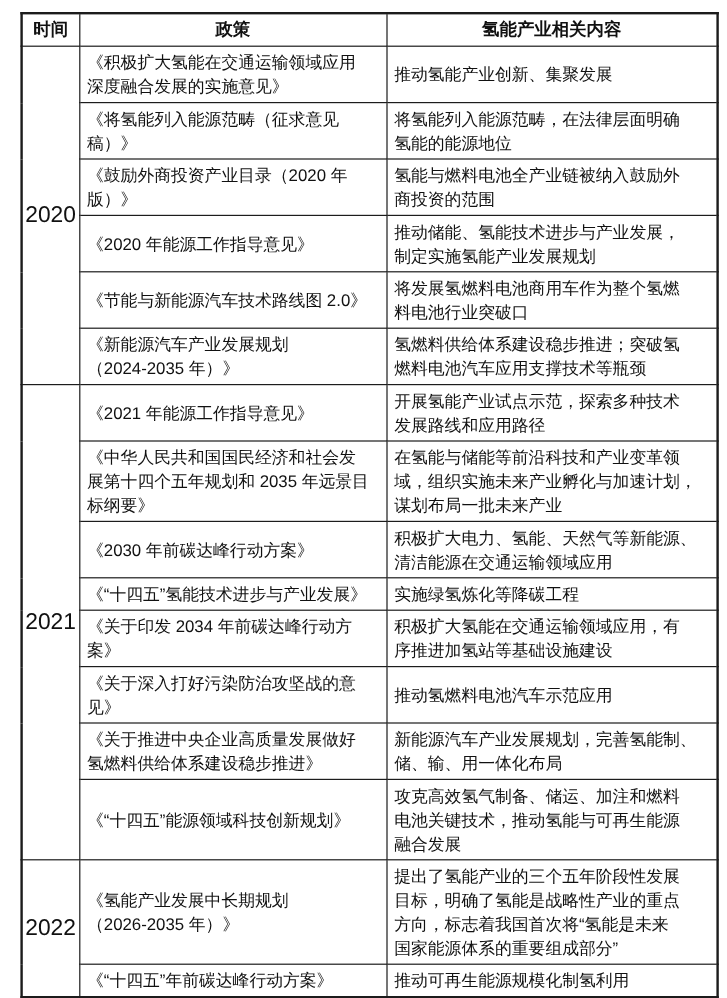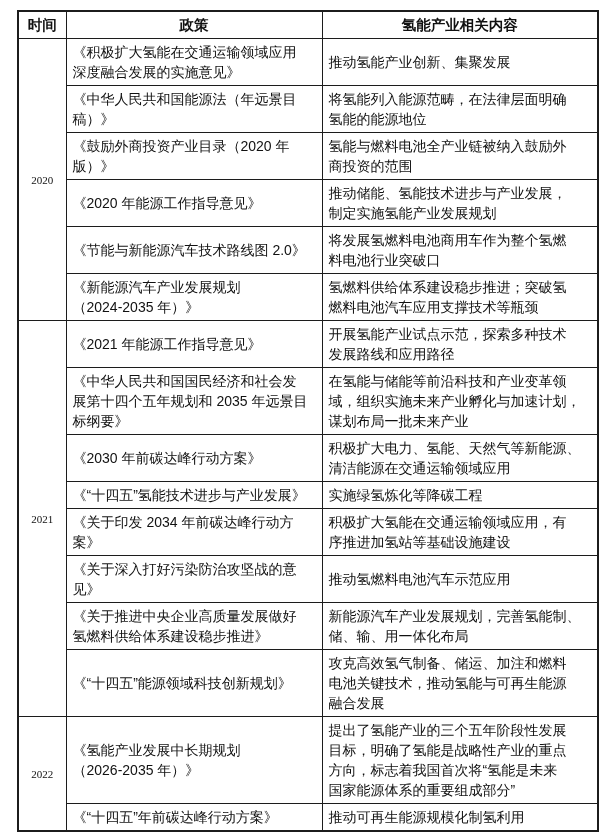--- a/index.html
+++ b/index.html
@@ -31,24 +31,23 @@
     text-align: center;
     padding: 4px 2px;
     line-height: 18px;
   }
   .policy-table td {
     font-size: 14px;
     line-height: 20px;
     padding: 3px 6px;
   }
   td.year-cell {
-    text-align: center;
-    font-size: 11px;
+    text-align: left;
+    font-size: 19px;
     padding: 3px 2px;
-    font-family: Liberation Serif, serif;
   }
   td.policy-cell,
   td.content-cell {
     text-align: left;
     white-space: pre-line;
   }
   col.col-time   { width: 48px; }
   col.col-policy { width: 256px; }
   col.col-content{ width: 276px; }
 </style>
@@ -70,21 +69,21 @@
       </tr>
     </thead>
     <tbody id="table-body">
         <tr>
           <td class="year-cell" rowspan="6">2020</td>
           <td class="policy-cell">《积极扩大氢能在交通运输领域应用
 深度融合发展的实施意见》</td>
           <td class="content-cell">推动氢能产业创新、集聚发展</td>
         </tr>
         <tr>
-          <td class="policy-cell">《中华人民共和国能源法（年远景目
+          <td class="policy-cell">《将氢能列入能源范畴（征求意见
 稿）》</td>
           <td class="content-cell">将氢能列入能源范畴，在法律层面明确
 氢能的能源地位</td>
         </tr>
         <tr>
           <td class="policy-cell">《鼓励外商投资产业目录（2020 年
 版）》</td>
           <td class="content-cell">氢能与燃料电池全产业链被纳入鼓励外
 商投资的范围</td>
         </tr>

